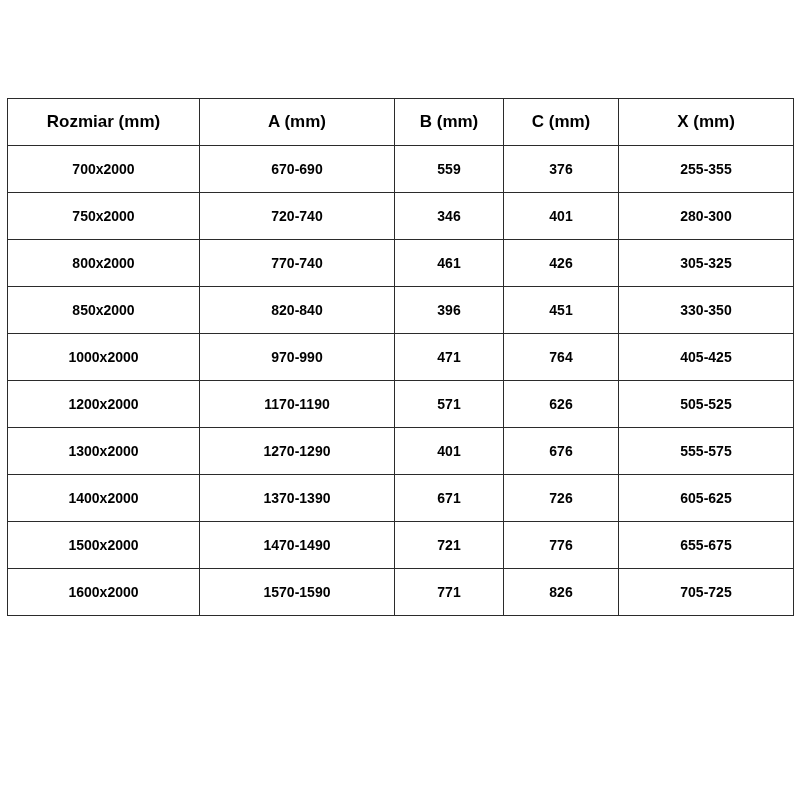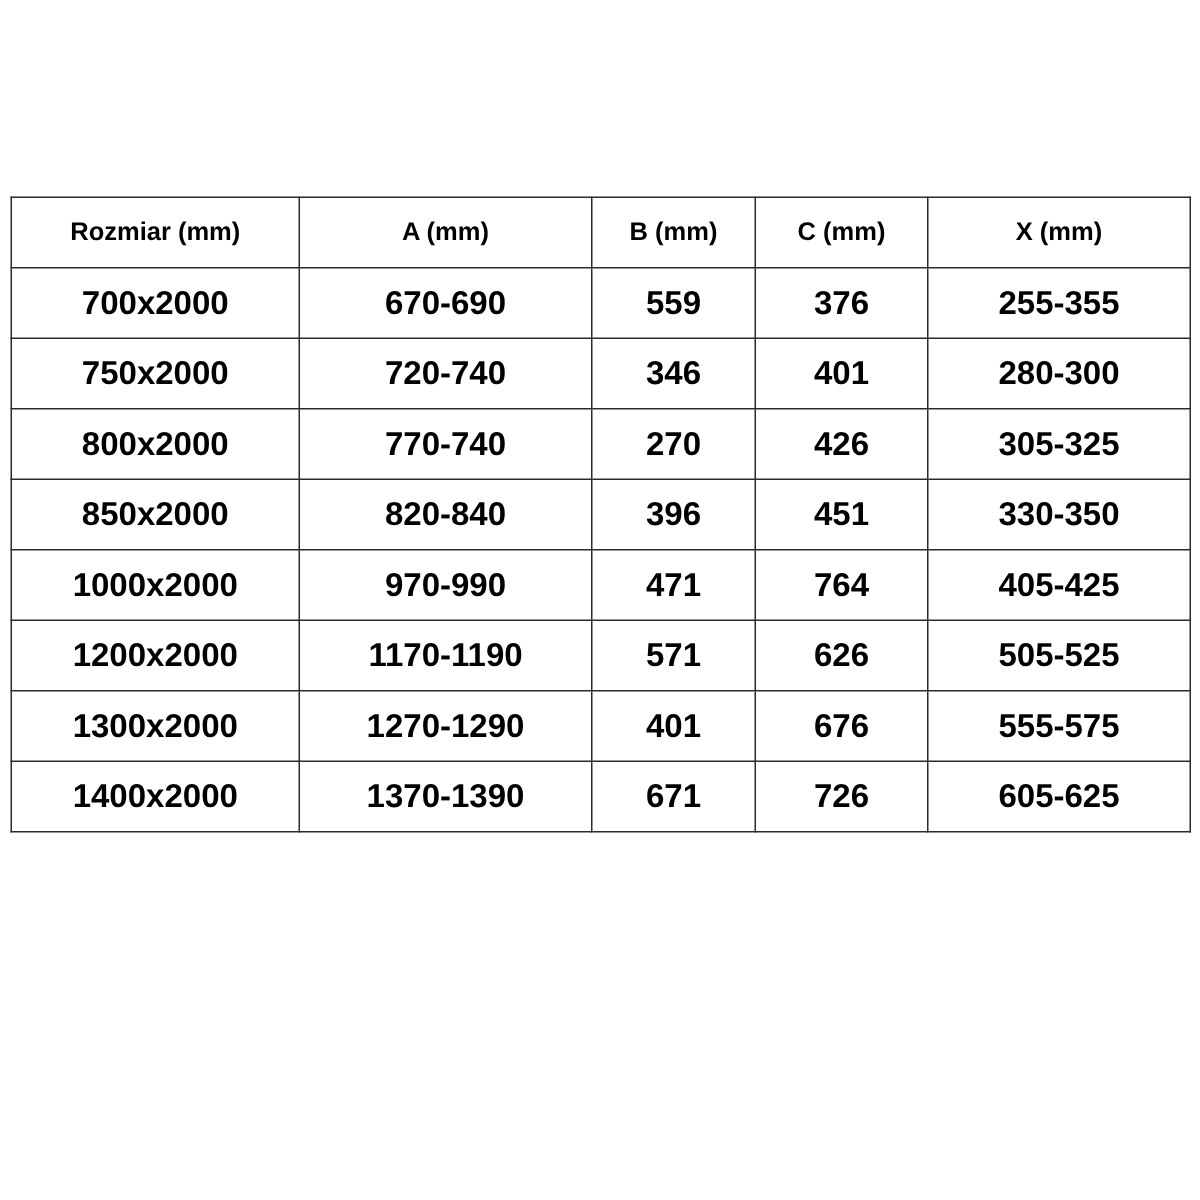--- a/index.html
+++ b/index.html
@@ -22,37 +22,36 @@
   .table-wrap {
     position: absolute;
     left: 7px;
     top: 98px;
     width: 786px;
   }
   table.size-table {
     border-collapse: collapse;
     width: 786px;
     table-layout: fixed;
-    margin-top: 33px;
   }
   table.size-table td, table.size-table th {
     border: 1px solid #2b2b2b;
     text-align: center;
     vertical-align: middle;
     font-weight: bold;
     color: #000;
     padding: 0;
   }
   table.size-table thead th {
     height: 46px;
     font-size: 17px;
   }
   table.size-table tbody td {
     height: 46px;
-    font-size: 22px;
+    font-size: 14px;
   }
   
   col.c0 { width: 192px; }
   col.c1 { width: 195px; }
   col.c2 { width: 109px; }
   col.c3 { width: 115px; }
   col.c4 { width: 175px; }
 </style>
 </head>
 <body>
@@ -87,21 +86,21 @@
         <tr>
           <td>750x2000</td>
           <td>720-740</td>
           <td>346</td>
           <td>401</td>
           <td>280-300</td>
         </tr>
         <tr>
           <td>800x2000</td>
           <td>770-740</td>
-          <td>270</td>
+          <td>461</td>
           <td>426</td>
           <td>305-325</td>
         </tr>
         <tr>
           <td>850x2000</td>
           <td>820-840</td>
           <td>396</td>
           <td>451</td>
           <td>330-350</td>
         </tr>
@@ -126,16 +125,30 @@
           <td>676</td>
           <td>555-575</td>
         </tr>
         <tr>
           <td>1400x2000</td>
           <td>1370-1390</td>
           <td>671</td>
           <td>726</td>
           <td>605-625</td>
         </tr>
+        <tr>
+          <td>1500x2000</td>
+          <td>1470-1490</td>
+          <td>721</td>
+          <td>776</td>
+          <td>655-675</td>
+        </tr>
+        <tr>
+          <td>1600x2000</td>
+          <td>1570-1590</td>
+          <td>771</td>
+          <td>826</td>
+          <td>705-725</td>
+        </tr>
       </tbody>
     </table>
   </div>
 </div>
 
 </body></html>

